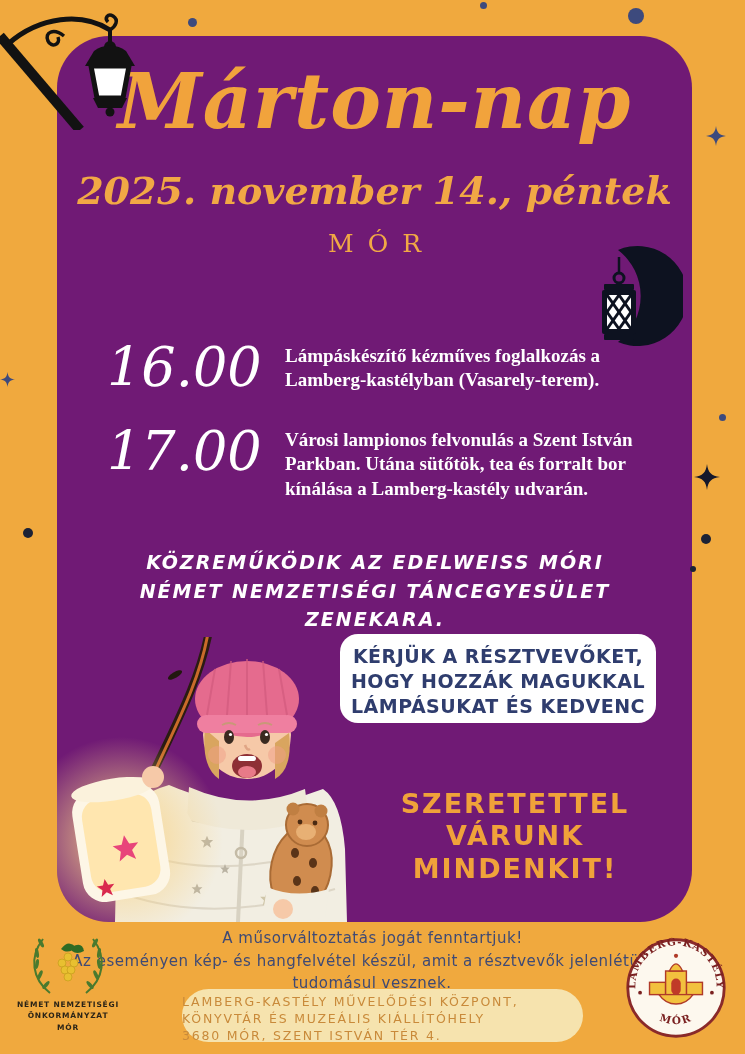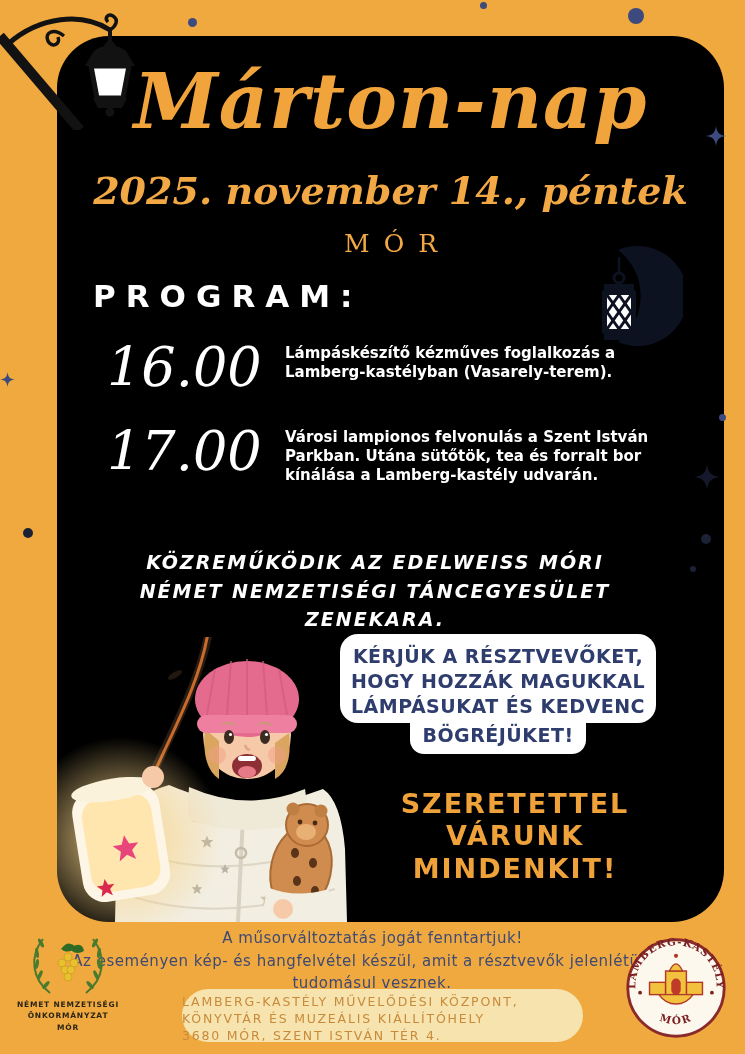--- a/index.html
+++ b/index.html
@@ -3,21 +3,21 @@
 <meta charset="utf-8">
 <style>
   html,body{margin:0;padding:0;background:#888;}
   .stage{
     position:relative;width:745px;height:1054px;overflow:hidden;
     background:#F0A93E;font-family:"DejaVu Sans",sans-serif;
     -webkit-font-smoothing:antialiased;
   }
   .card{
     position:absolute;left:57px;top:36px;width:635px;height:886px;
-    background:#000000;border-radius:52px;overflow:hidden;padding-left:32px;
+    background:#701a75;border-radius:52px;overflow:hidden;
   }
   
   .title{
     position:absolute;left:0;top:22px;width:100%;text-align:center;
     font-family:"DejaVu Serif",serif;font-style:italic;font-weight:bold;
     font-size:76px;line-height:1.15;color:#F1A33C;letter-spacing:1px;
   }
   .date-line{
     position:absolute;left:0;top:132px;width:100%;text-align:center;
     font-family:"DejaVu Serif",serif;font-style:italic;font-weight:bold;
@@ -33,21 +33,21 @@
     font-size:31px;font-weight:bold;color:#FFFFFF;letter-spacing:10px;
   }
   .time{
     position:absolute;left:36px;font-family:"DejaVu Serif",serif;
     font-style:italic;font-size:54px;color:#FFFFFF;margin-left:14px;
   }
   .time-1{top:300px;}
   .time-2{top:384px;}
   .desc{
     position:absolute;left:228px;width:372px;
-    font-size:15px;font-weight:bold;color:#FFFFFF;line-height:1.28;
+    font-size:19px;font-weight:bold;color:#FFFFFF;line-height:1.28;font-family:Liberation Serif, serif;
   }
   .desc-1{top:308px;}
   .desc-2{top:392px;}
   .contributors{
     position:absolute;left:48px;top:512px;width:540px;text-align:center;
     font-size:19px;font-weight:bold;font-style:italic;color:#FFFFFF;
     letter-spacing:2px;line-height:1.5;
   }
   
   .request-box{position:absolute;left:283px;top:598px;width:316px;}
@@ -101,21 +101,20 @@
 <body>
 
 <div class="stage">
 
   <div class="card">
 
     <div class="title">Márton-nap</div>
     <div class="date-line">2025. november 14., péntek</div>
     <div class="city">MÓR</div>
 
-    <div class="program-heading">PROGRAM:</div>
 
     <div class="time time-1">16.00</div>
     <div class="desc desc-1">Lámpáskészítő kézműves foglalkozás a Lamberg-kastélyban (Vasarely-terem).</div>
 
     <div class="time time-2">17.00</div>
     <div class="desc desc-2">Városi lampionos felvonulás a Szent István Parkban. Utána sütőtök, tea és forralt bor kínálása a Lamberg-kastély udvarán.</div>
 
     <div class="contributors">KÖZREMŰKÖDIK AZ EDELWEISS MÓRI NÉMET NEMZETISÉGI TÁNCEGYESÜLET ZENEKARA.</div>
 
     <svg class="abs" style="left:0;top:601px;" width="298" height="285" viewBox="0 0 298 285">
@@ -216,23 +215,20 @@
         <path d="M210,250 Q238,262 272,252 L268,280 Q236,288 206,276 Z" fill="#F2EEE2"></path>
         <circle cx="226" cy="272" r="10" fill="#F6C9A8"></circle>
       </g>
     </svg>
 
     <div class="request-box">
       <div class="request-main">
         <div class="request-line">KÉRJÜK A RÉSZTVEVŐKET,</div>
         <div class="request-line">HOGY HOZZÁK MAGUKKAL</div>
         <div class="request-line">LÁMPÁSUKAT ÉS KEDVENC</div>
-      </div>
-      <div class="request-tab">
-        <div class="request-line">BÖGRÉJÜKET!</div>
       </div>
     </div>
 
     <div class="welcome">
       <div>SZERETETTEL</div>
       <div>VÁRUNK</div>
       <div>MINDENKIT!</div>
     </div>
 
     <svg class="abs" style="left:521px;top:207px;" width="105" height="105" viewBox="0 0 105 105">

